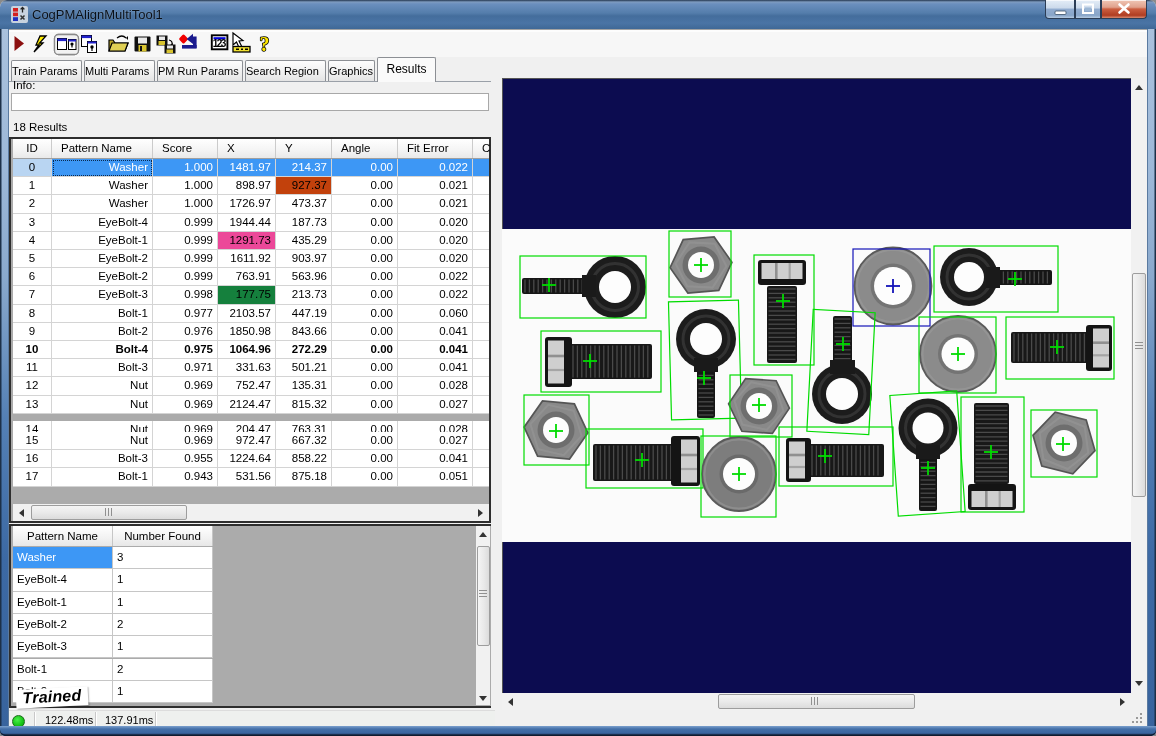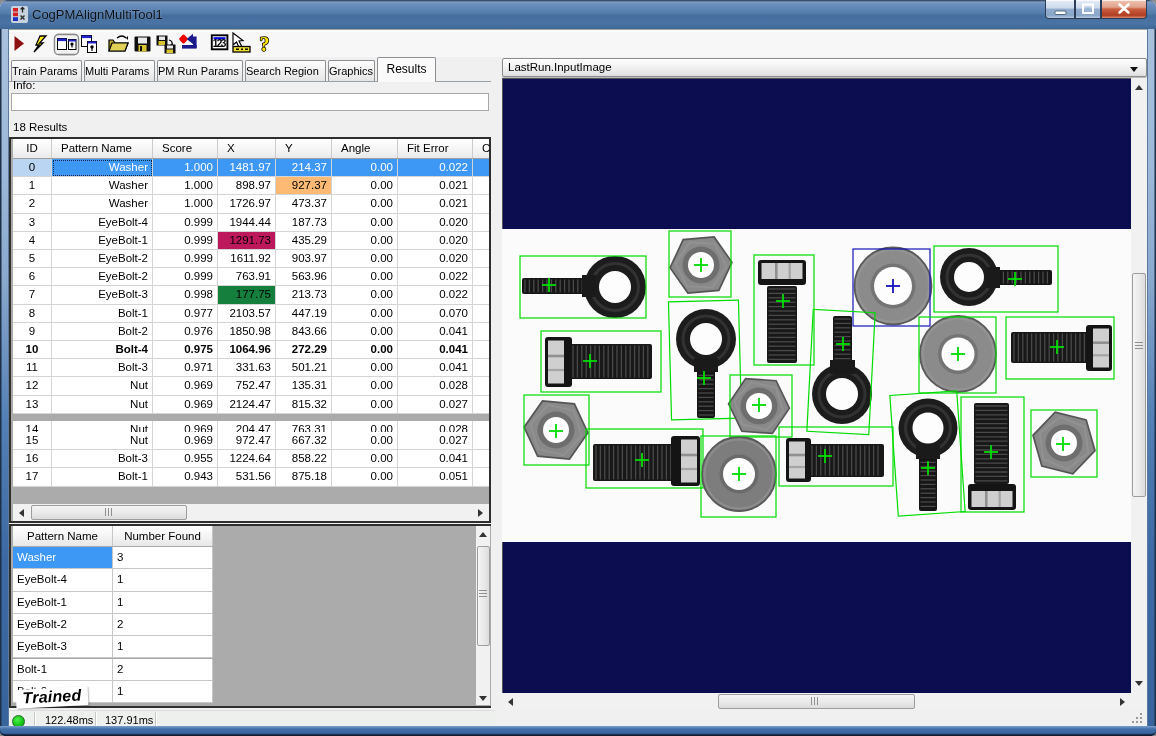--- a/index.html
+++ b/index.html
@@ -176,21 +176,21 @@
 <div class="gc cy" style="background:#3d97f5;color:#fff">214.37</div>
 <div class="gc can" style="background:#3d97f5;color:#fff">0.00</div>
 <div class="gc cfe" style="background:#3d97f5;color:#fff">0.022</div>
 <div class="gc cc" style="background:#3d97f5;border-right:none"></div>
 </div>
 <div class="gr" style="top:38.2px;">
 <div class="gc cid" style="background:#fff;color:#000">1</div>
 <div class="gc cpn" style="background:#fff;color:#000;">Washer</div>
 <div class="gc csc" style="background:#fff;color:#000">1.000</div>
 <div class="gc cx" style="background:#fff;color:#000">898.97</div>
-<div class="gc cy" style="background:#fdba74;color:#000">927.37</div>
+<div class="gc cy" style="background:#c2410c;color:#000">927.37</div>
 <div class="gc can" style="background:#fff;color:#000">0.00</div>
 <div class="gc cfe" style="background:#fff;color:#000">0.021</div>
 <div class="gc cc" style="background:#fff;border-right:none"></div>
 </div>
 <div class="gr" style="top:56.4px;">
 <div class="gc cid" style="background:#fff;color:#000">2</div>
 <div class="gc cpn" style="background:#fff;color:#000;">Washer</div>
 <div class="gc csc" style="background:#fff;color:#000">1.000</div>
 <div class="gc cx" style="background:#fff;color:#000">1726.97</div>
 <div class="gc cy" style="background:#fff;color:#000">473.37</div>
@@ -205,21 +205,21 @@
 <div class="gc cx" style="background:#fff;color:#000">1944.44</div>
 <div class="gc cy" style="background:#fff;color:#000">187.73</div>
 <div class="gc can" style="background:#fff;color:#000">0.00</div>
 <div class="gc cfe" style="background:#fff;color:#000">0.020</div>
 <div class="gc cc" style="background:#fff;border-right:none"></div>
 </div>
 <div class="gr" style="top:92.8px;">
 <div class="gc cid" style="background:#fff;color:#000">4</div>
 <div class="gc cpn" style="background:#fff;color:#000;">EyeBolt-1</div>
 <div class="gc csc" style="background:#fff;color:#000">0.999</div>
-<div class="gc cx" style="background:#be185d;color:#000">1291.73</div>
+<div class="gc cx" style="background:#ec4899;color:#000">1291.73</div>
 <div class="gc cy" style="background:#fff;color:#000">435.29</div>
 <div class="gc can" style="background:#fff;color:#000">0.00</div>
 <div class="gc cfe" style="background:#fff;color:#000">0.020</div>
 <div class="gc cc" style="background:#fff;border-right:none"></div>
 </div>
 <div class="gr" style="top:111.0px;">
 <div class="gc cid" style="background:#fff;color:#000">5</div>
 <div class="gc cpn" style="background:#fff;color:#000;">EyeBolt-2</div>
 <div class="gc csc" style="background:#fff;color:#000">0.999</div>
 <div class="gc cx" style="background:#fff;color:#000">1611.92</div>
@@ -248,21 +248,21 @@
 <div class="gc cfe" style="background:#fff;color:#000">0.022</div>
 <div class="gc cc" style="background:#fff;border-right:none"></div>
 </div>
 <div class="gr" style="top:165.6px;">
 <div class="gc cid" style="background:#fff;color:#000">8</div>
 <div class="gc cpn" style="background:#fff;color:#000;">Bolt-1</div>
 <div class="gc csc" style="background:#fff;color:#000">0.977</div>
 <div class="gc cx" style="background:#fff;color:#000">2103.57</div>
 <div class="gc cy" style="background:#fff;color:#000">447.19</div>
 <div class="gc can" style="background:#fff;color:#000">0.00</div>
-<div class="gc cfe" style="background:#fff;color:#000">0.070</div>
+<div class="gc cfe" style="background:#fff;color:#000">0.060</div>
 <div class="gc cc" style="background:#fff;border-right:none"></div>
 </div>
 <div class="gr" style="top:183.8px;">
 <div class="gc cid" style="background:#fff;color:#000">9</div>
 <div class="gc cpn" style="background:#fff;color:#000;">Bolt-2</div>
 <div class="gc csc" style="background:#fff;color:#000">0.976</div>
 <div class="gc cx" style="background:#fff;color:#000">1850.98</div>
 <div class="gc cy" style="background:#fff;color:#000">843.66</div>
 <div class="gc can" style="background:#fff;color:#000">0.00</div>
 <div class="gc cfe" style="background:#fff;color:#000">0.041</div>
@@ -398,23 +398,20 @@
   <div id="trained">Trained</div>
   <div id="status">
     <div style="position:absolute;left:3px;top:3.5px;width:13px;height:13px;border-radius:50%;background:radial-gradient(circle at 40% 35%,#4af04a,#16c216 60%,#0a9a0a);border:1px solid #1a6a1a;"></div>
     <div class="sep" style="left:25px;"></div>
     <div style="position:absolute;left:36px;top:3px;">122.48ms</div>
     <div class="sep" style="left:86px;"></div>
     <div style="position:absolute;left:96px;top:3px;">137.91ms</div>
     <div class="sep" style="left:146px;"></div>
   </div>
   <div id="gap"></div>
-  <div id="combo">LastRun.InputImage
-    <div class="arr" style="right:8px;top:8px;border-left:4.5px solid transparent;border-right:4.5px solid transparent;border-top:5.5px solid #111;"></div>
-  </div>
   <div id="viewer"></div>
   <svg id="iband" viewBox="0 0 629 313">
 <g>
         <circle cx="113" cy="58" r="31" fill="#1c1c1c"></circle>
         <circle cx="113" cy="58" r="23.5" fill="none" stroke="#383838" stroke-width="3" opacity=".8"></circle>
         <circle cx="113" cy="58" r="16" fill="#fdfdfd"></circle>
         <rect x="20" y="49" width="64" height="16" rx="2" fill="#161616"></rect>
         <line x1="23.0" y1="50.5" x2="23.0" y2="63.5" stroke="#4a4a4a" stroke-width="1.3"></line>
         <line x1="27.4" y1="50.5" x2="27.4" y2="63.5" stroke="#4a4a4a" stroke-width="1.3"></line>
         <line x1="31.8" y1="50.5" x2="31.8" y2="63.5" stroke="#4a4a4a" stroke-width="1.3"></line>

